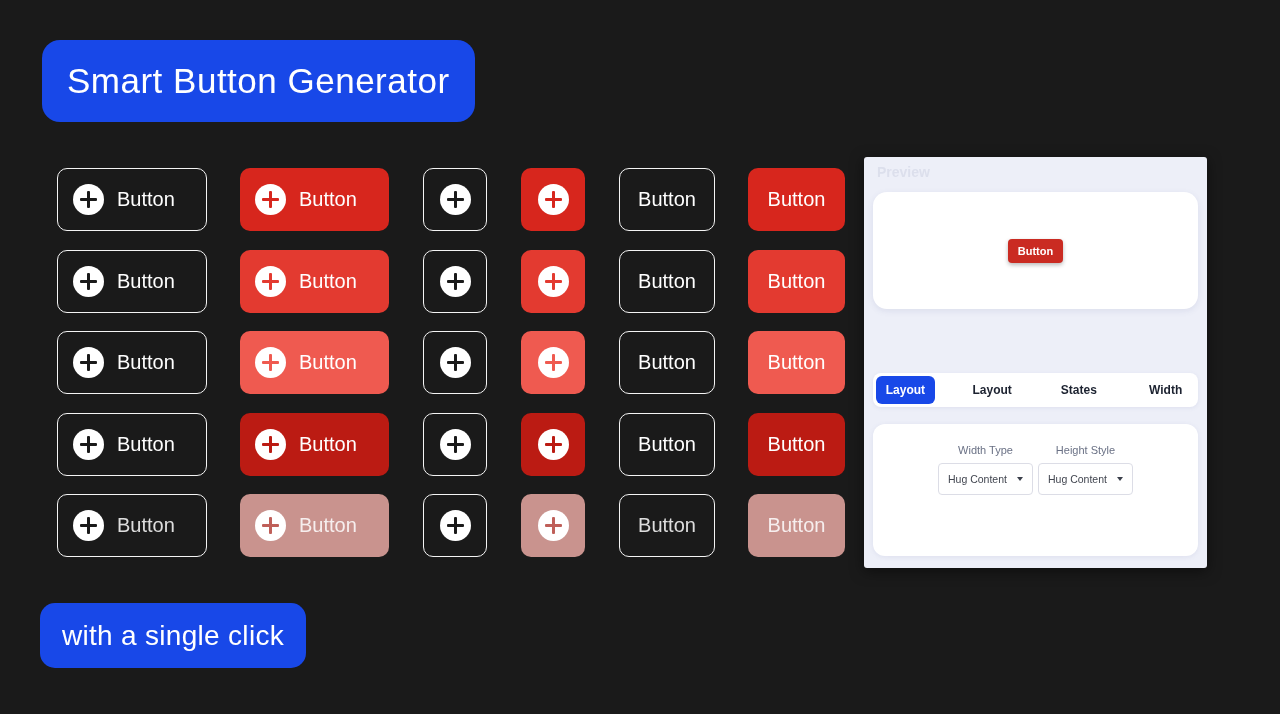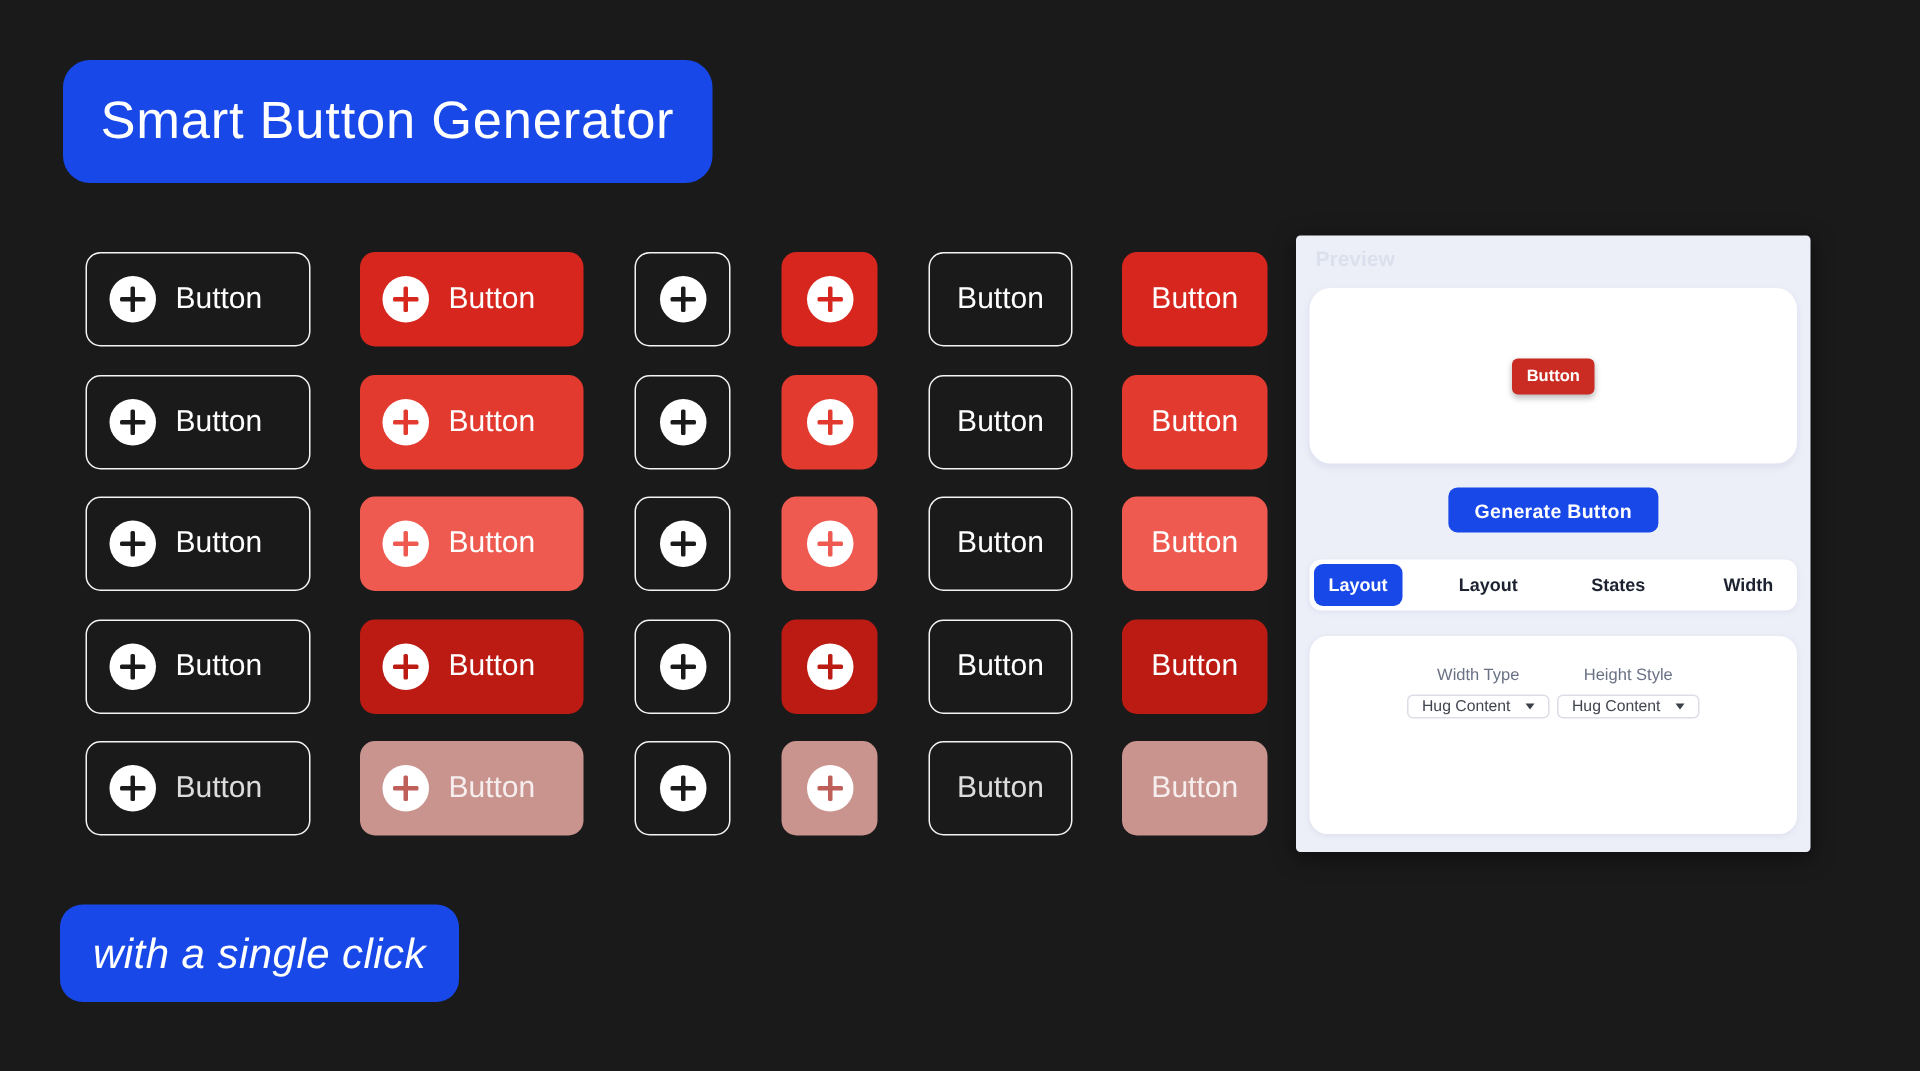--- a/index.html
+++ b/index.html
@@ -5,21 +5,21 @@
   * { margin:0; padding:0; box-sizing:border-box; }
   html,body { width:1280px; height:714px; overflow:hidden; }
   body { background:var(--bg,#1a1a1a); font-family:"Liberation Sans", sans-serif; position:relative; }
 
   
   .badge {
     position:absolute; display:flex; align-items:center;
     background:var(--accent,#1848e8); color:#fff;
   }
   .badge.title { left:42px; top:40px; height:82px; border-radius:18px; padding:0 25px; font-size:35px; letter-spacing:.5px; font-weight:500; }
-  .badge.subtitle { left:40px; top:603px; height:65px; border-radius:15px; padding:0 22px; font-size:28px; letter-spacing:.3px; font-weight:500;font-style:italic; }
+  .badge.subtitle { left:40px; top:603px; height:65px; border-radius:15px; padding:0 22px; font-size:28px; letter-spacing:.3px; font-weight:500; }
 
   
   .gbtn {
     position:absolute; height:63px; display:flex; align-items:center;
     border-radius:10px; color:#fff;
   }
   .gbtn.outlined { border:1.5px solid #f4f4f4; background:transparent; }
   .gbtn.with-icon-text { justify-content:flex-start; padding:0 15px; gap:13px; }
   .gbtn.center { justify-content:center; }
   .gbtn-label { font-size:20px; color:#fff; }
@@ -63,21 +63,21 @@
   .tab.active { background:var(--accent,#1848e8); color:#fff; }
   .dim-card {
     position:absolute; left:9px; top:267px; width:325px; height:132px;
     background:#fff; border-radius:12px; box-shadow:0 1px 5px rgba(90,100,160,.10);
   }
   .dim-heading { margin-top:23px; text-align:center; font-size:11px; font-weight:700; letter-spacing:.6px; color:var(--dim-blue,#2b3fe0); }
   .dim-fields { margin-top:20px; display:flex; justify-content:center; gap:5px; }
   .field { width:95px; }
   .field-label { text-align:center; font-size:11px; color:#6a7185; margin-bottom:7px; }
   .dropdown {
-    height:16px; background:#fff; border:1px solid #dcdde6; border-radius:4px;
+    height:32px; background:#fff; border:1px solid #dcdde6; border-radius:4px;
     display:flex; align-items:center; justify-content:space-between; padding:0 9px;
   }
   .dd-value { font-size:10.5px; color:#41454f; font-weight:500; }
   .chevron { width:0; height:0; border-left:3.5px solid transparent; border-right:3.5px solid transparent; border-top:4.5px solid #3a3f4a; }
 </style>
 </head>
 <body>
 
 <div class="badge title">
   <span>Smart Button Generator</span>
@@ -249,21 +249,20 @@
     </div>
   </div>
 
 <div class="panel">
   <div class="preview-label">Preview</div>
 
   <div class="preview-card">
     <div class="preview-btn">Button</div>
   </div>
 
-  <button class="generate-btn">Generate Button</button>
 
   <div class="tab-bar">
       <div class="tab active">Layout</div>
       <div class="tab">Layout</div>
       <div class="tab">States</div>
       <div class="tab">Width</div>
     </div>
 
   <div class="dim-card">
     <div class="dim-fields">

